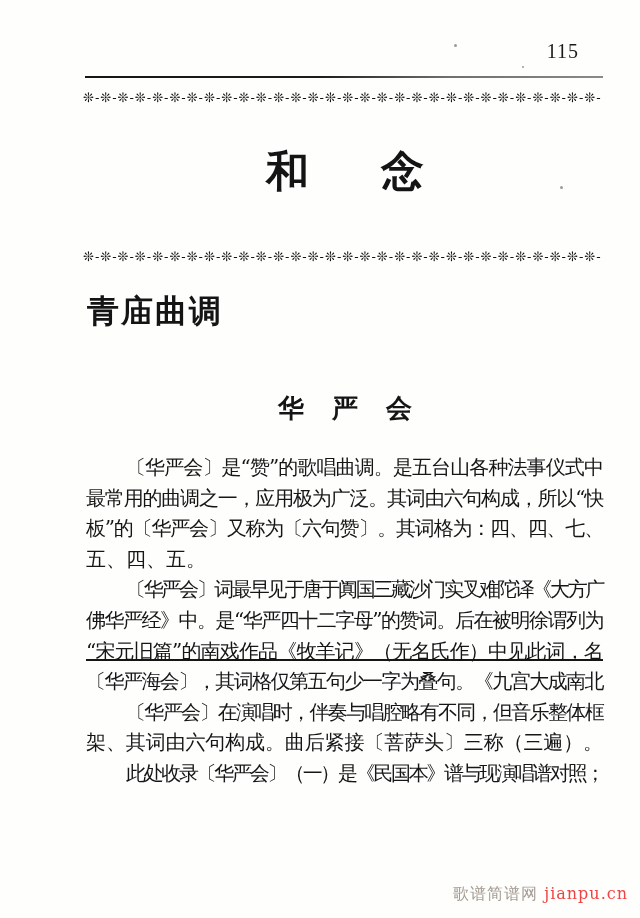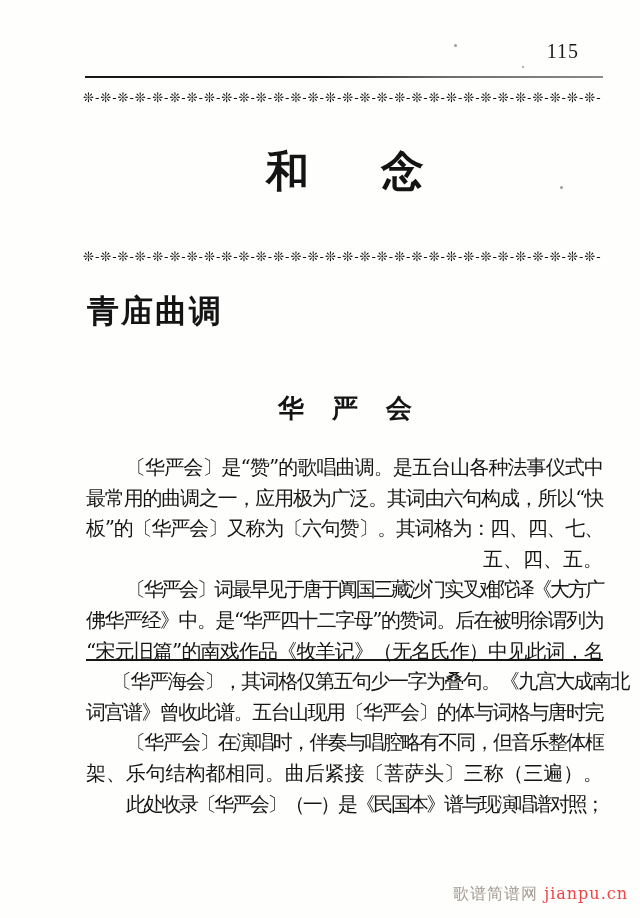--- a/index.html
+++ b/index.html
@@ -45,21 +45,21 @@
     color: #141414;
   }
   .piece-title {
     position: absolute; top: 391px; left: 86px; width: 518px;
     display: flex; justify-content: center; gap: 28px;
     font-size: 26px; font-weight: bold;
     color: #141414;
   }
   .body-text {
     position: absolute; top: 452px; left: 86px; width: 517px;
-    font-size: 20px; color: #161616; text-align: right;
+    font-size: 20px; color: #161616;
   }
   .bline {
     height: 30.6px; line-height: 30.6px;
     white-space: nowrap; overflow: visible;
   }
   .bline.indent { padding-left: 40px; }
   .watermark {
     position: absolute; top: 884px; right: 12px;
     font-size: 16px; letter-spacing: 1px;
     white-space: nowrap;
@@ -96,24 +96,23 @@
   </div>
 
   <div class="body-text">
       <div class="bline indent"><span style="letter-spacing: -0.902043px;">〔华严会〕是“赞”的歌唱曲调。是五台山各种法事仪式中</span></div>
       <div class="bline"><span style="letter-spacing: -1.18694px;">最常用的曲调之一，应用极为广泛。其词由六句构成，所以“快</span></div>
       <div class="bline"><span style="letter-spacing: -1.18694px;">板”的〔华严会〕又称为〔六句赞〕。其词格为：四、四、七、</span></div>
       <div class="bline"><span style="letter-spacing: 0px;">五、四、五。</span></div>
       <div class="bline indent"><span style="letter-spacing: -2.33333px;">〔华严会〕词最早见于唐于阗国三藏沙门实叉难陀译《大方广</span></div>
       <div class="bline"><span style="letter-spacing: -1.49838px;">佛华严经》中。是“华严四十二字母”的赞词。后在被明徐谓列为</span></div>
       <div class="bline"><span style="letter-spacing: -0.837612px; text-decoration: underline;">“宋元旧篇”的南戏作品《牧羊记》（无名氏作）中见此词，名</span></div>
-      <div class="bline"><span style="letter-spacing: -1.53571px; margin-left: 26px;">〔华严海会〕，其词格仅第五句少一字为叠句。《九宫大成南北</span></div>
-      <div class="bline"><span style="letter-spacing: -1.53571px;">词宫谱》曾收此谱。五台山现用〔华严会〕的体与词格与唐时完</span></div>
+      <div class="bline"><span style="letter-spacing: -1.53571px;">〔华严海会〕，其词格仅第五句少一字为叠句。《九宫大成南北</span></div>
       <div class="bline indent"><span style="letter-spacing: -1.65385px;">〔华严会〕在演唱时，伴奏与唱腔略有不同，但音乐整体框</span></div>
-      <div class="bline"><span style="letter-spacing: -0.115385px;">架、乐句结构都相同。曲后紧接〔菩萨头〕三称（三遍）。</span></div>
+      <div class="bline"><span style="letter-spacing: -0.115385px;">架、其词由六句构成。曲后紧接〔菩萨头〕三称（三遍）。</span></div>
       <div class="bline indent"><span style="letter-spacing: -2.33333px;">此处收录〔华严会〕（一）是《民国本》谱与现演唱谱对照；</span></div>
     </div>
 
   <div class="watermark">
     <span style="color: rgb(165, 156, 147); margin-left: 7px;">歌谱简谱网</span>
     <span> </span>
     <span style="color: #ef4444;">jianpu.cn</span>
   </div>
 
   <div class="speck" style="left:454px; top:44px; width:3px; height:3px;"></div>

